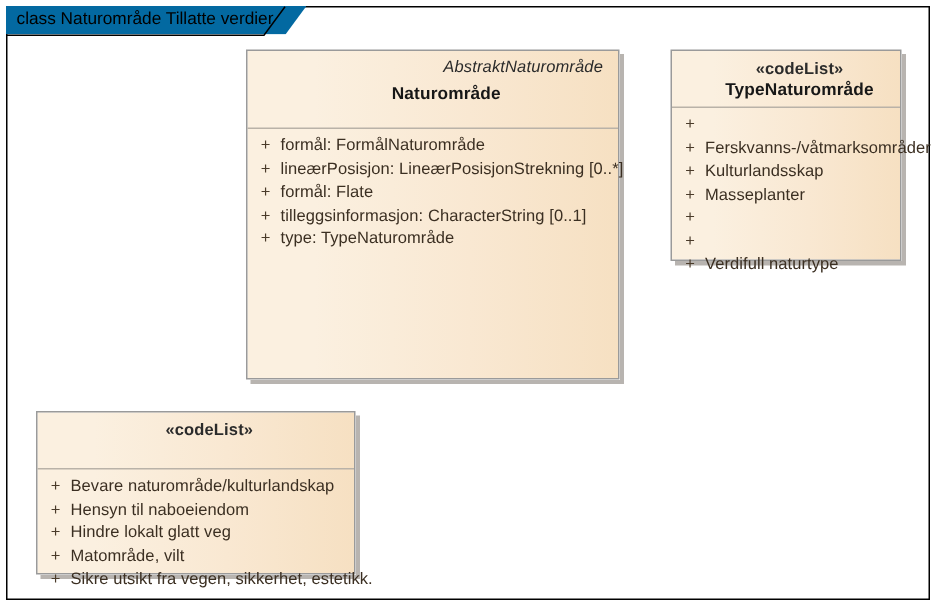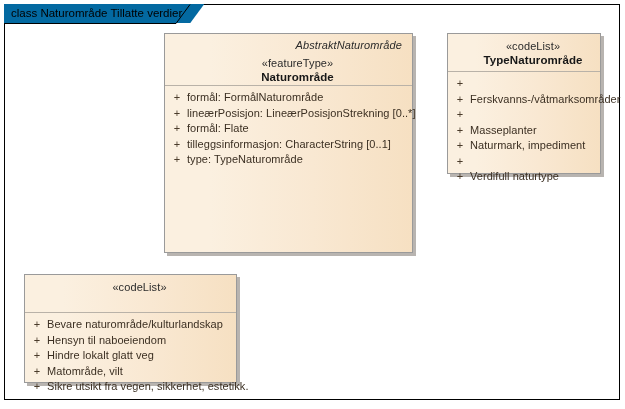--- a/index.html
+++ b/index.html
@@ -83,20 +83,21 @@
     color: #2b2b2b;
     padding: 1px 4px 5px 0;
     letter-spacing: 0.1px;
   }
   .uml-stereotype {
     display: block;
     font-size: 11px;
     color: #2b2b2b;
     line-height: 14px;
     letter-spacing: 0.1px;
+    font-weight: bold;
   }
   .uml-name {
     display: block;
     font-size: 11.5px;
     font-weight: bold;
     color: #171717;
     line-height: 15px;
     letter-spacing: 0.1px;
   }
 
@@ -157,21 +158,20 @@
   <span>class Naturområde Tillatte verdier</span>
 </div>
 
 <svg id="diagram-title-tab-stroke" width="200" height="24" viewBox="0 0 200 24">
   <path d="M0,19.5 L172,19.5 L186,0.5" fill="none" stroke="#000000" stroke-width="1"></path>
 </svg>
 
 <div class="uml-box" id="class-naturomrade">
   <div class="uml-header with-divider">
     <span class="uml-abstract-label">AbstraktNaturområde</span>
-    <span class="uml-stereotype">«featureType»</span>
     <span class="uml-name">Naturområde</span>
   </div>
   <div class="uml-members">
     <div class="uml-member">
       <span class="uml-vis">+</span>
       <span class="uml-member-text">formål: FormålNaturområde</span>
     </div>
     <div class="uml-member">
       <span class="uml-vis">+</span>
       <span class="uml-member-text">lineærPosisjon: LineærPosisjonStrekning [0..*]</span>
@@ -199,28 +199,28 @@
   <div class="uml-members">
     <div class="uml-member">
       <span class="uml-vis">+</span>
     </div>
     <div class="uml-member">
       <span class="uml-vis">+</span>
       <span class="uml-member-text">Ferskvanns-/våtmarksområder</span>
     </div>
     <div class="uml-member">
       <span class="uml-vis">+</span>
+      <span class="uml-member-text">Kulturlandsskap</span>
     </div>
     <div class="uml-member">
       <span class="uml-vis">+</span>
       <span class="uml-member-text">Masseplanter</span>
     </div>
     <div class="uml-member">
       <span class="uml-vis">+</span>
-      <span class="uml-member-text">Naturmark, impediment</span>
     </div>
     <div class="uml-member">
       <span class="uml-vis">+</span>
     </div>
     <div class="uml-member">
       <span class="uml-vis">+</span>
       <span class="uml-member-text">Verdifull naturtype</span>
     </div>
   </div>
 </div>

